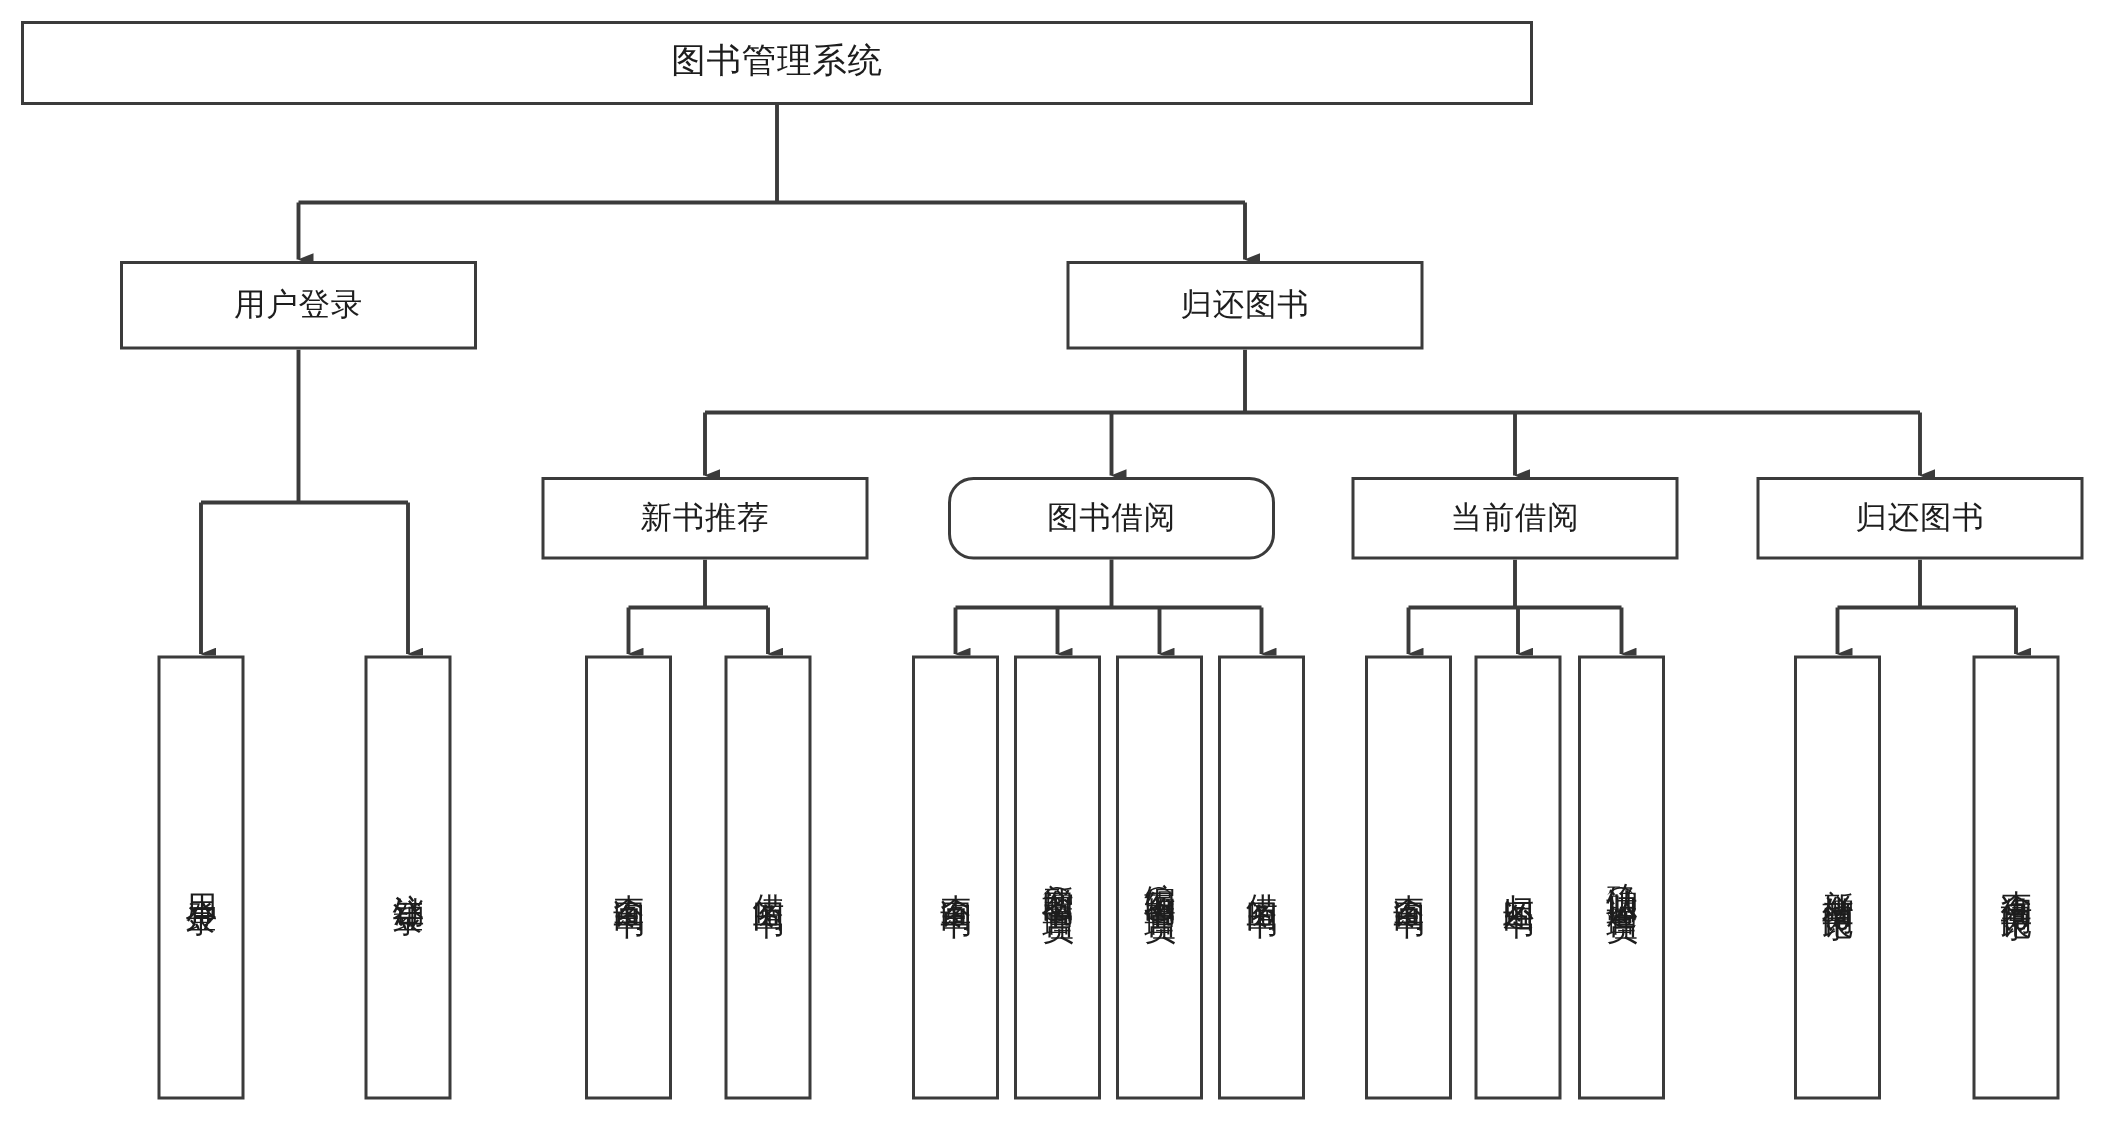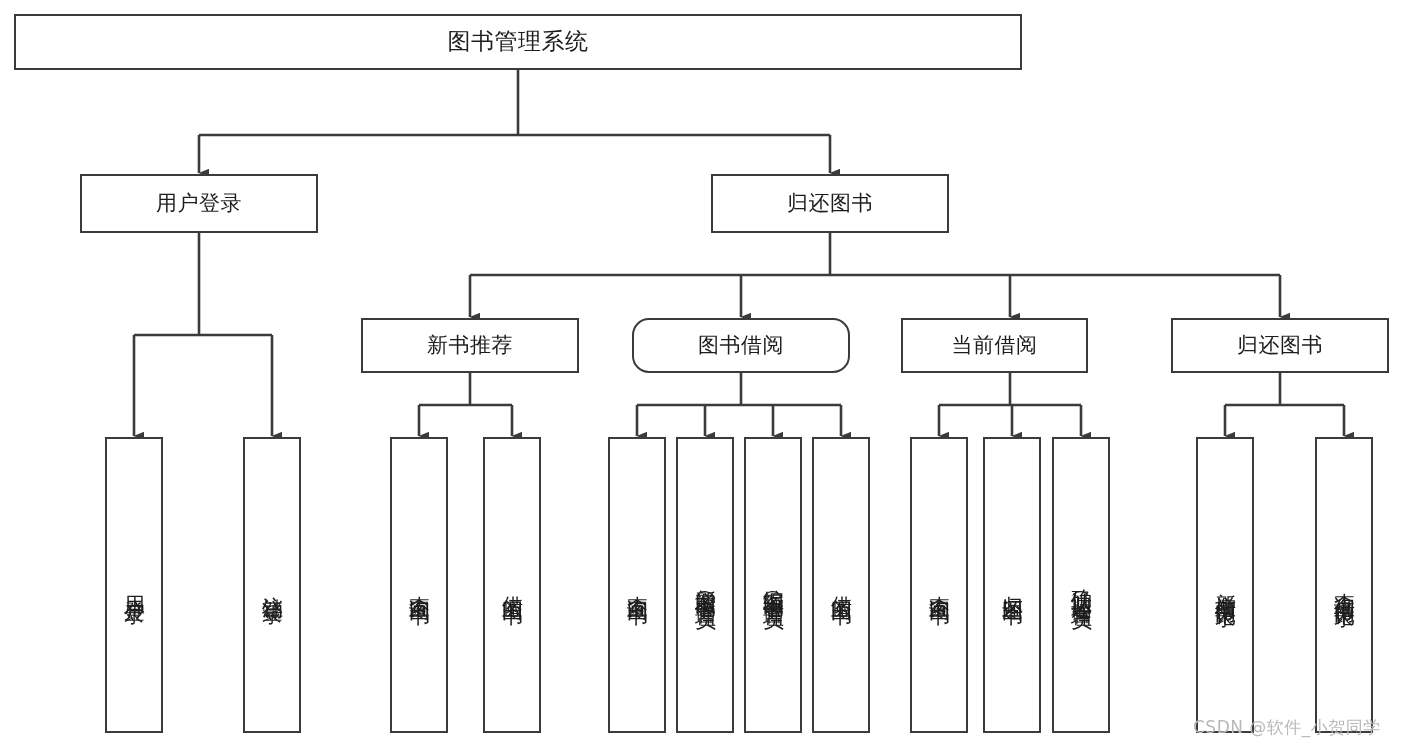--- a/index.html
+++ b/index.html
@@ -122,21 +122,21 @@
       </div>
       <div class="node level1" style="left: 711px; top: 174px; width: 238px; height: 59px;">
         <span class="node-label">归还图书</span>
       </div>
       <div class="node level2" style="left: 361px; top: 318px; width: 218px; height: 55px;">
         <span class="node-label">新书推荐</span>
       </div>
       <div class="node level2" style="left: 632px; top: 318px; width: 218px; height: 55px; border-radius: 17px;">
         <span class="node-label">图书借阅</span>
       </div>
-      <div class="node level2" style="left: 901px; top: 318px; width: 187px; height: 55px; justify-content: center;">
+      <div class="node level2" style="left: 901px; top: 318px; width: 218px; height: 55px; justify-content: center;">
         <span class="node-label">当前借阅</span>
       </div>
       <div class="node level2" style="left: 1171px; top: 318px; width: 218px; height: 55px;">
         <span class="node-label">归还图书</span>
       </div>
       <div class="node level2 vert" style="left: 105px; top: 437px; width: 58px; height: 296px;">
         <span class="node-label">用户登录</span>
       </div>
       <div class="node level2 vert" style="left: 243px; top: 437px; width: 58px; height: 296px;">
         <span class="node-label">注销登录</span>
@@ -169,15 +169,14 @@
         <span class="node-label">确认归还（管理员）</span>
       </div>
       <div class="node level2 vert" style="left: 1196px; top: 437px; width: 58px; height: 296px;">
         <span class="node-label">新增借阅记录</span>
       </div>
       <div class="node level2 vert" style="left: 1315px; top: 437px; width: 58px; height: 296px;">
         <span class="node-label">查询借阅记录</span>
       </div>
     </div>
 
-  <div class="watermark" style="left: 1193px; top: 716px;">CSDN @软件_小贺同学</div>
 
 </div>
 
 </body></html>

